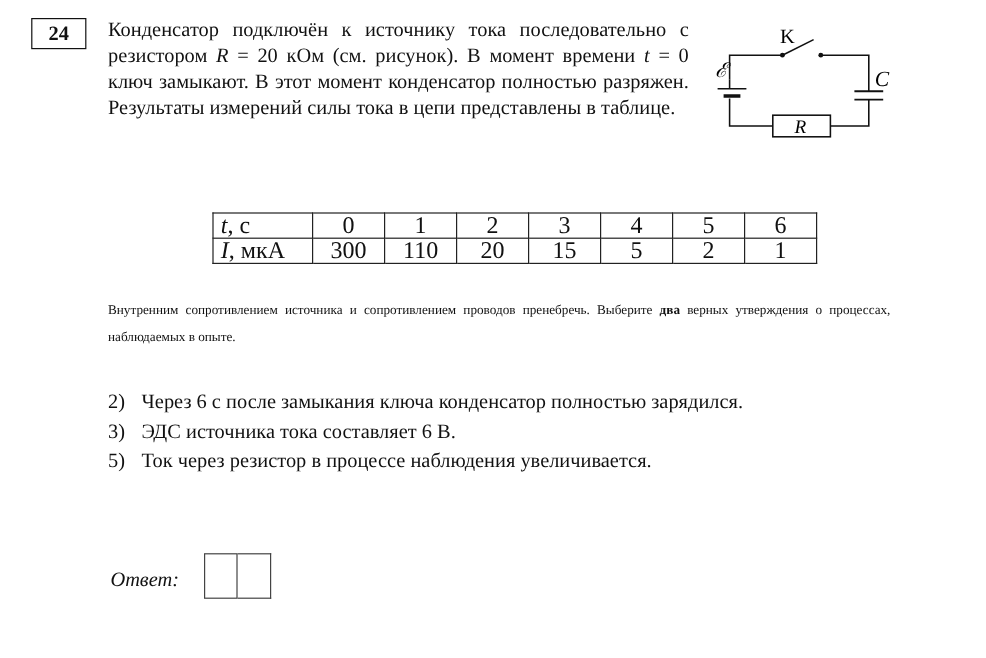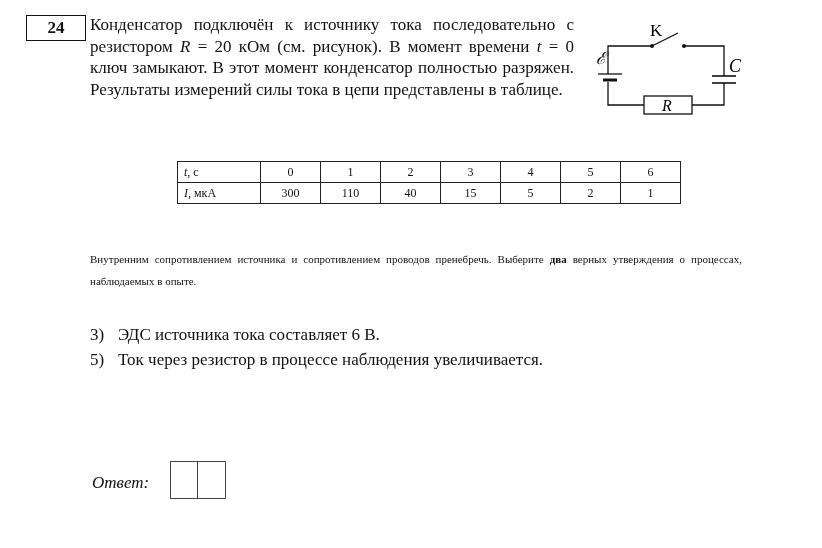--- a/index.html
+++ b/index.html
@@ -1,26 +1,26 @@
 <!DOCTYPE html>
 <html><head>
 <meta charset="utf-8">
 <style>
   html, body { margin:0; padding:0; background:#ffffff; }
   body { width:822px; height:548px; position:relative; overflow:hidden;
          font-family:"Liberation Serif", "DejaVu Serif", serif; color:#111; }
-  .num-box { position:absolute; left:26px; top:15px; width:60px; height:26px;
+  .num-box { position:absolute; left:26px; top:15px; width:46px; height:26px;
              border:1.5px solid #111; box-sizing:border-box; text-align:center;
              font-weight:bold; font-size:17px; line-height:23px; }
   .intro { position:absolute; left:90px; top:14px; width:484px;
            font-size:17px; line-height:21.5px; text-align:justify; }
   .intro i, .list i, td i { font-style:italic; }
   .circuit { position:absolute; left:596px; top:14px; }
-  table.data { position:absolute; left:177px; top:161px; border-collapse:collapse;
-               font-size:12px; }
+  table.data { position:absolute; left:177px; top:177px; border-collapse:collapse;
+               font-size:20px; }
   table.data td { border:1px solid #222; height:20px; padding:0 6px; text-align:center; line-height:19px; }
   table.data td.hdr { text-align:left; width:70px; }
   table.data td.v { width:47px; }
   .para2 { position:absolute; left:90px; top:249px; width:652px;
            font-size:11px; line-height:21.5px; text-align:justify; }
   .list { position:absolute; left:90px; top:323px; font-size:17px; line-height:24.5px; }
   .list .row { white-space:nowrap; }
   .list .n { display:inline-block; width:28px; }
   .answer-label { position:absolute; left:92px; top:473px; font-size:17px;font-style:italic; }
   .answer-box { position:absolute; left:170px; top:461px; display:flex; }
@@ -71,32 +71,33 @@
     <td class="v">2</td>
     <td class="v">3</td>
     <td class="v">4</td>
     <td class="v">5</td>
     <td class="v">6</td>
   </tr>
   <tr>
     <td class="hdr"><i>I</i><span>, мкА</span></td>
     <td class="v">300</td>
     <td class="v">110</td>
-    <td class="v">40</td>
+    <td class="v">20</td>
     <td class="v">15</td>
     <td class="v">5</td>
     <td class="v">2</td>
     <td class="v">1</td>
   </tr>
 </tbody>
   </table>
 
 <div class="para2"><span>Внутренним сопротивлением источника и сопротивлением проводов пренебречь. Выберите </span><b>два</b><span> верных утверждения о процессах, наблюдаемых в опыте.</span></div>
 
 <div class="list">
+  <div class="row"><span class="n">2)</span><span>Через 6 с после замыкания ключа конденсатор полностью зарядился.</span></div>
   <div class="row"><span class="n">3)</span><span>ЭДС источника тока составляет 6 В.</span></div>
   <div class="row"><span class="n">5)</span><span>Ток через резистор в процессе наблюдения увеличивается.</span></div>
 </div>
 
 <div class="answer-label">Ответ:</div>
 <div class="answer-box">
   <div class="cell"></div>
   <div class="cell"></div>
 </div>
 

